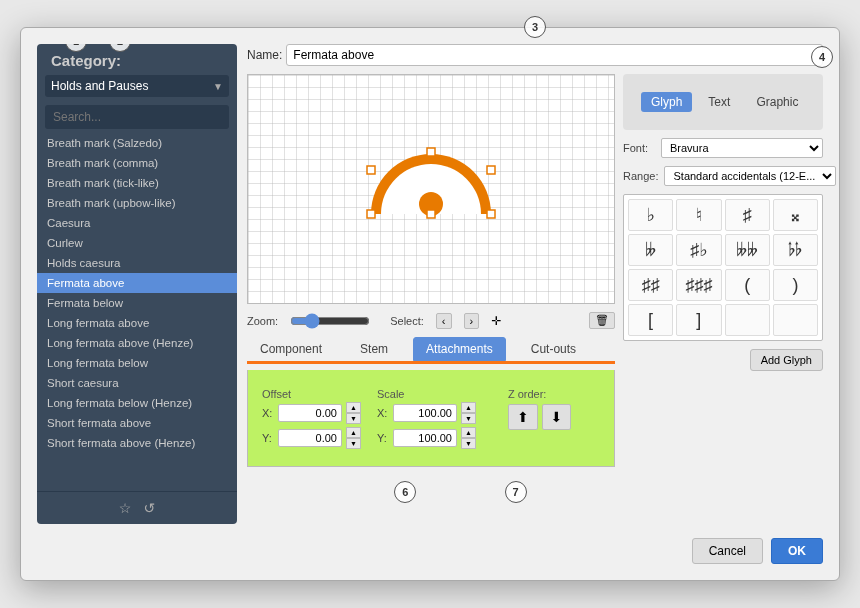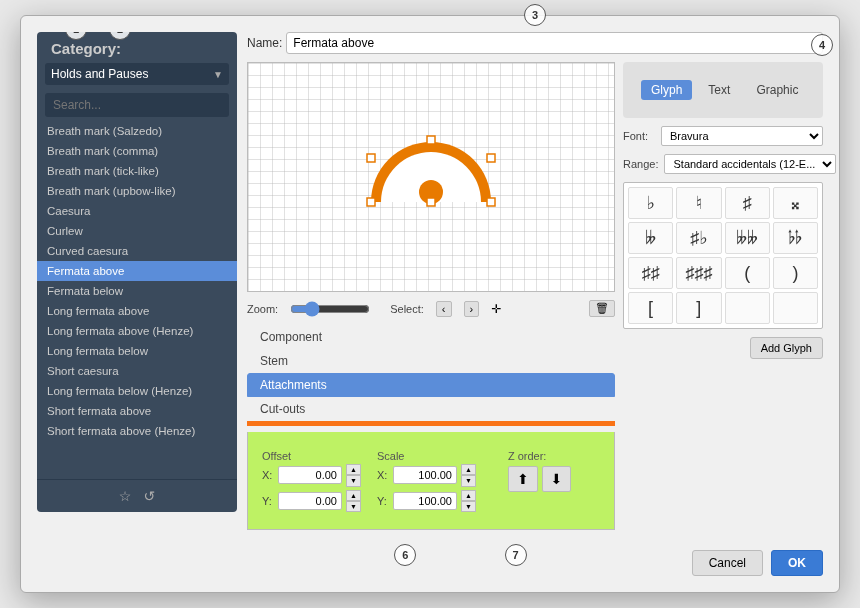--- a/index.html
+++ b/index.html
@@ -186,23 +186,22 @@
       border-radius: 2px;
       padding: 1px 5px;
       cursor: pointer;
       font-size: 11px;
       margin-left: auto;
     }
     .crosshair-icon { cursor: pointer; font-size: 12px; }
     
     .tab-bar {
       display: flex;
-      gap: 0;
-      border-bottom: 5px solid #f97316;
-      flex-direction: column;
+      gap: 12px;
+      border-bottom: 3px solid #f97316;
     }
     .tab {
       padding: 4px 12px;
       font-size: 12px;
       cursor: pointer;
       border: 1px solid transparent;
       border-radius: 3px 3px 0 0;
       color: #444;
     }
     .tab.active {
@@ -423,21 +422,21 @@
       </div>
       <input class="sidebar-search" type="text" placeholder="Search..." style="">
       <div class="sidebar-list">
 
       <div class="sidebar-item">Breath mark (Salzedo)</div>
           <div class="sidebar-item">Breath mark (comma)</div>
           <div class="sidebar-item">Breath mark (tick-like)</div>
           <div class="sidebar-item">Breath mark (upbow-like)</div>
           <div class="sidebar-item">Caesura</div>
           <div class="sidebar-item">Curlew</div>
-          <div class="sidebar-item">Curved caesura</div>
+          <div class="sidebar-item">Holds caesura</div>
           <div class="sidebar-item active">Fermata above</div>
           <div class="sidebar-item">Fermata below</div>
           <div class="sidebar-item">Long fermata above</div>
           <div class="sidebar-item">Long fermata above (Henze)</div>
           <div class="sidebar-item">Long fermata below</div>
           <div class="sidebar-item">Short caesura</div>
           <div class="sidebar-item">Long fermata below (Henze)</div>
           <div class="sidebar-item">Short fermata above</div>
           <div class="sidebar-item">Short fermata above (Henze)</div>
         </div>

